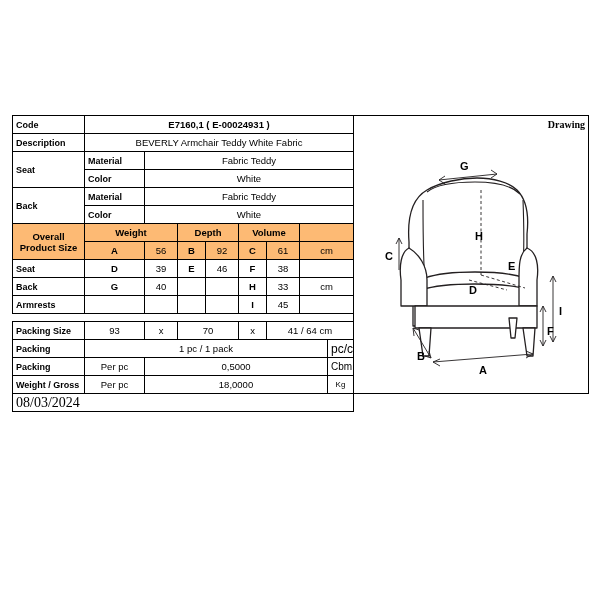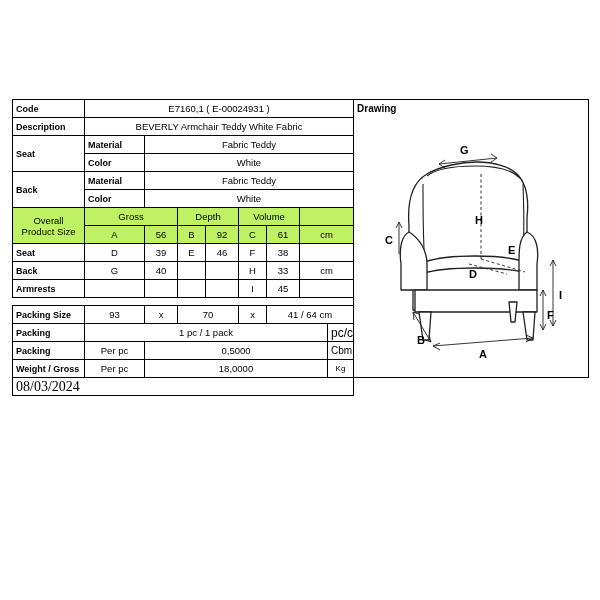--- a/index.html
+++ b/index.html
@@ -27,51 +27,52 @@
     top: 100px;
     width: 600px;
     text-align: center;
     font-size: 11px;
     font-weight: bold;
     letter-spacing: 0.2px;
   }
   .spec {
     position: absolute;
     left: 12px;
-    top: 99px;
+    top: 115px;
     width: 576px;
     border-collapse: collapse;
     table-layout: fixed;
     font-size: 9.5px;
   }
   .spec td {
     border: 1px solid #000;
     height: 17px;
     padding: 0 3px;
     vertical-align: middle;
     overflow: hidden;
     white-space: nowrap;
   }
   .lbl {
     font-weight: bold;
     font-size: 9px;
     padding-left: 4px;
   }
   .ctr { text-align: center; }
-  .b { font-weight: normal; }
-  .yellow { background: #bef264; }
+  .b { font-weight: bold; }
+  .yellow { background: #fdba74; }
   .drawcell {
     vertical-align: top;
     padding: 0;
   }
   .draw-title {
-    text-align: left;
+    text-align: right;
     font-weight: bold;
     font-size: 10px;
     padding-top: 3px;
+    font-family: Liberation Serif, serif;
   }
   .drawing-wrap {
     position: relative;
     width: 100%;
     height: 100%;
   }
   .datebar {
     text-align: left;
     font-size: 14px;
     font-family: Liberation Serif, serif;
@@ -195,21 +196,21 @@
     <tr>
       <td class="lbl">Color</td>
       <td class="ctr" colspan="7">White</td>
     </tr>
 
     <tr>
       <td class="yellow ctr b" rowspan="2" style="height:34px">
         <span>Overall</span><br>
         <span>Product Size</span>
       </td>
-      <td class="yellow ctr b" colspan="2">Gross</td>
+      <td class="yellow ctr b" colspan="2">Weight</td>
       <td class="yellow ctr b" colspan="2">Depth</td>
       <td class="yellow ctr b" colspan="2">Volume</td>
       <td class="yellow" colspan="2"></td>
     </tr>
     <tr>
       <td class="yellow ctr b">A</td>
       <td class="yellow ctr">56</td>
       <td class="yellow ctr b">B</td>
       <td class="yellow ctr">92</td>
       <td class="yellow ctr b">C</td>

